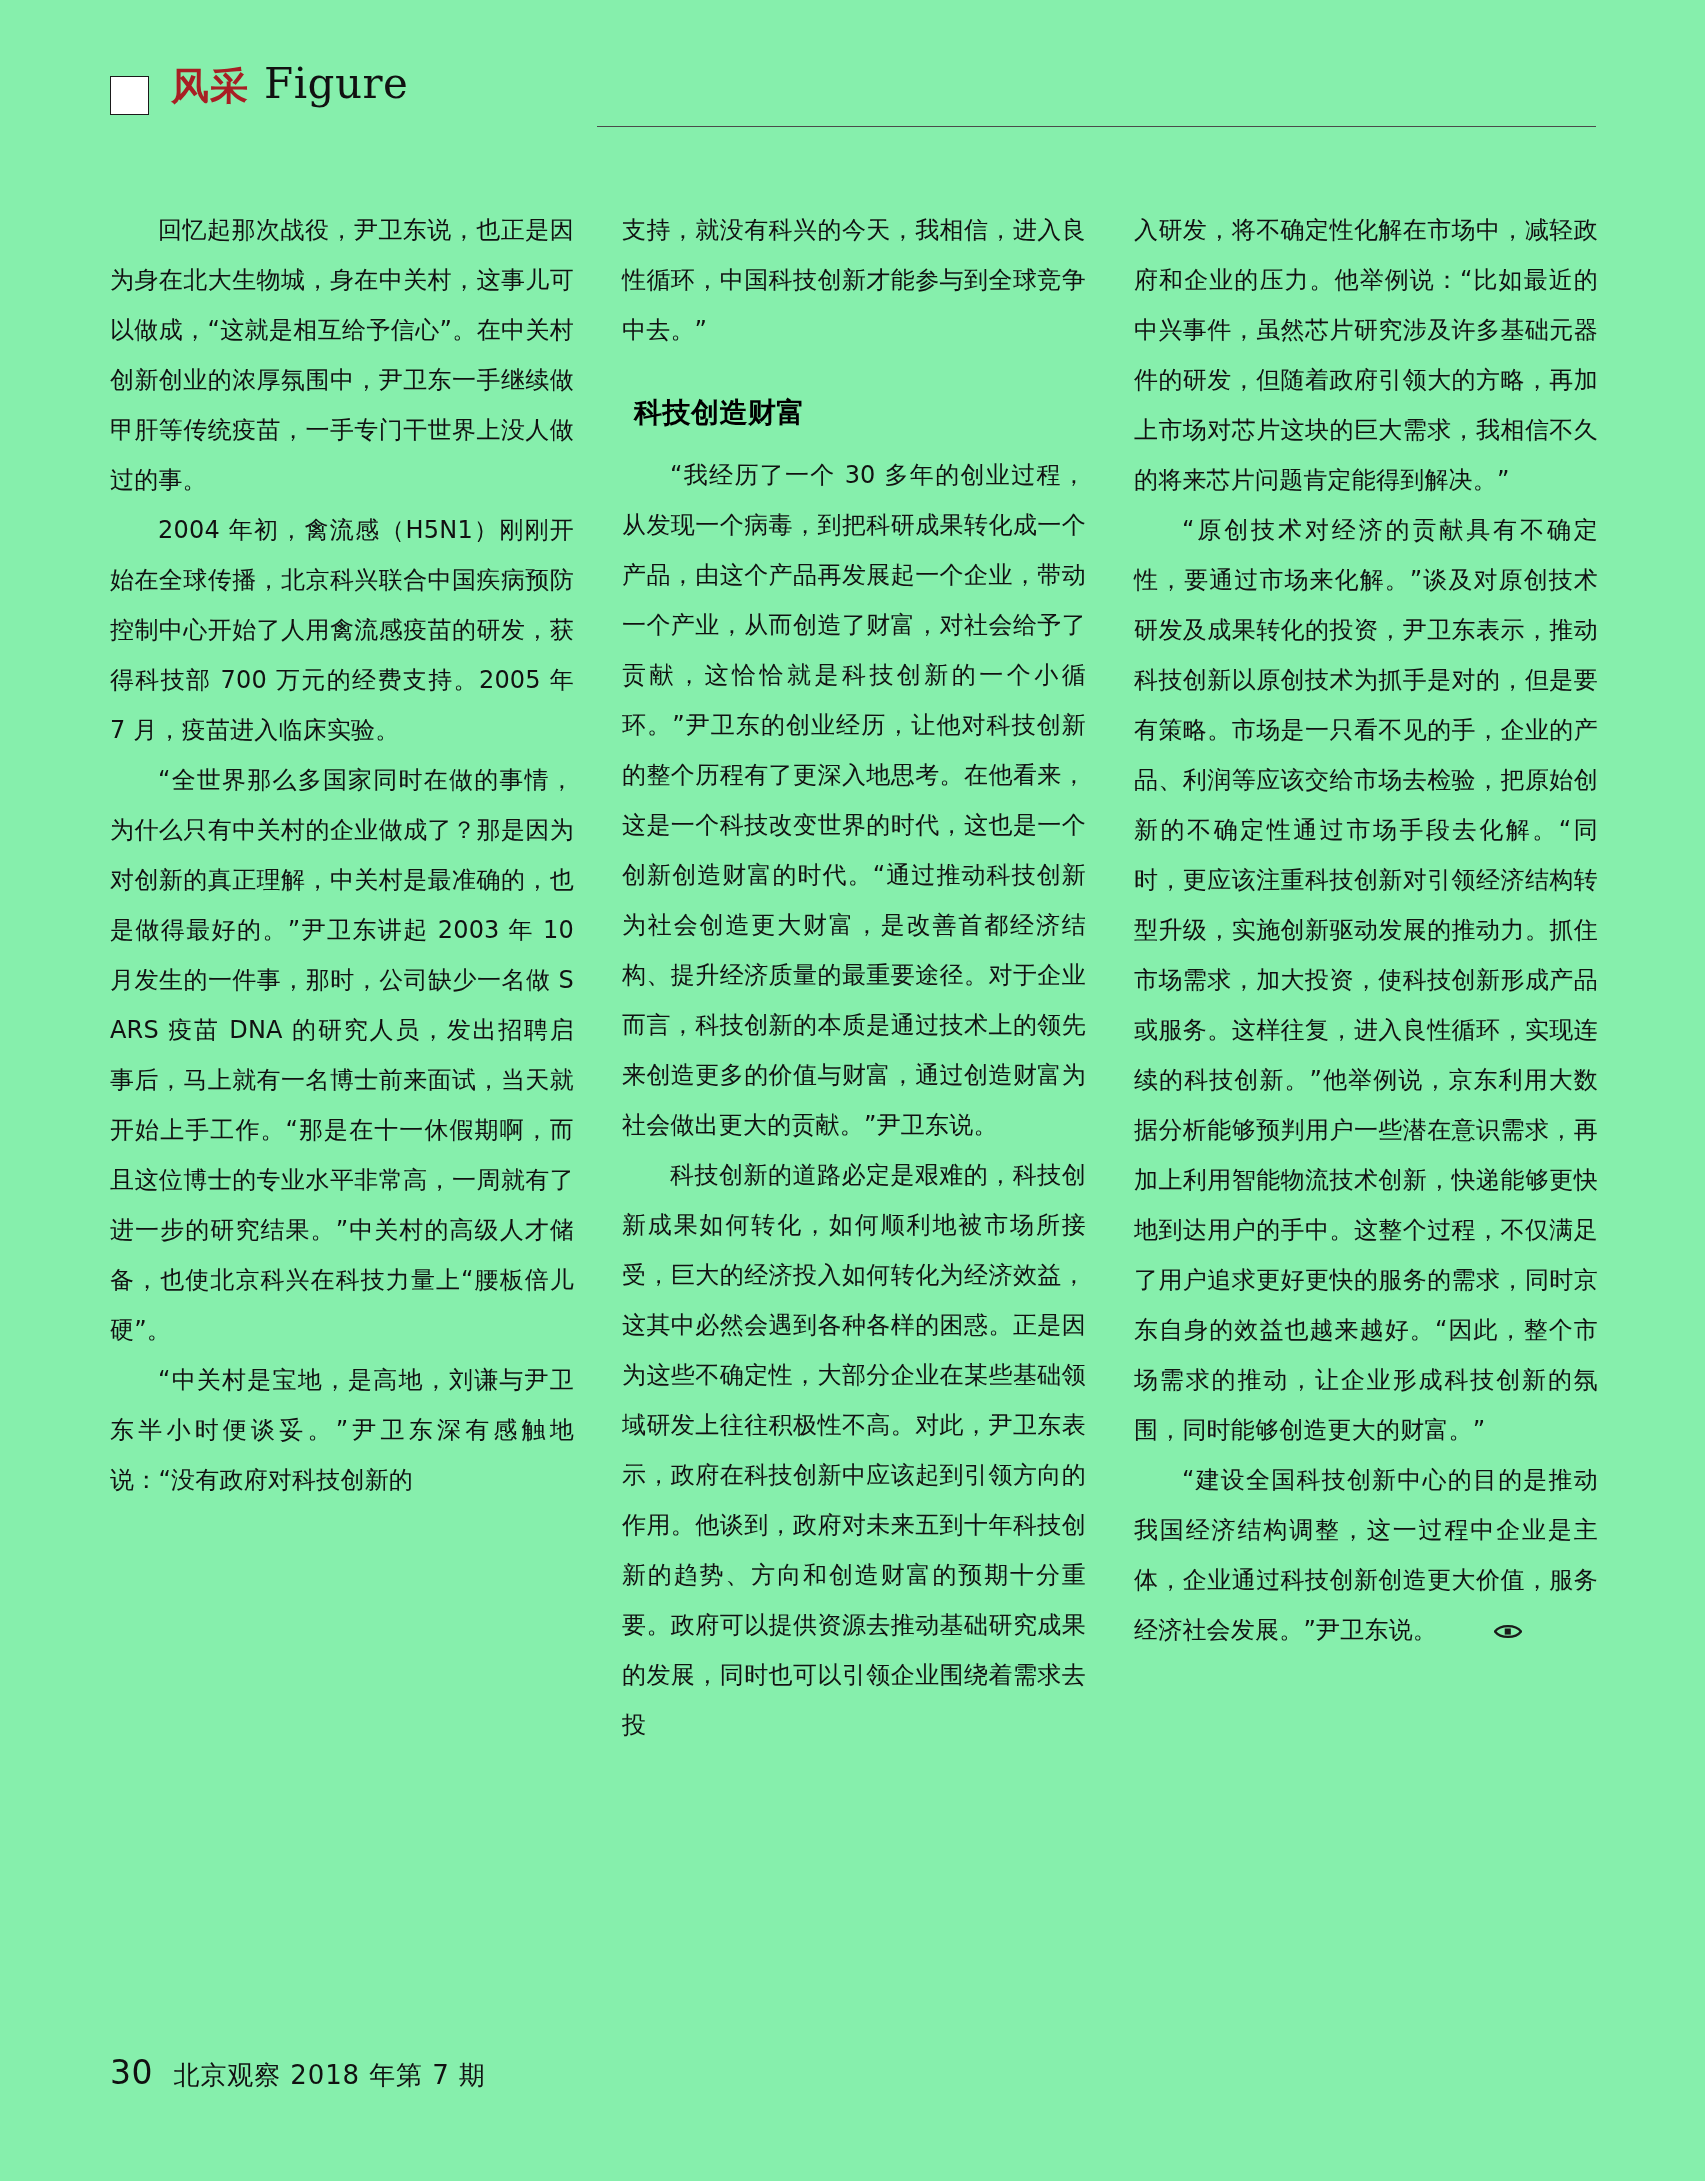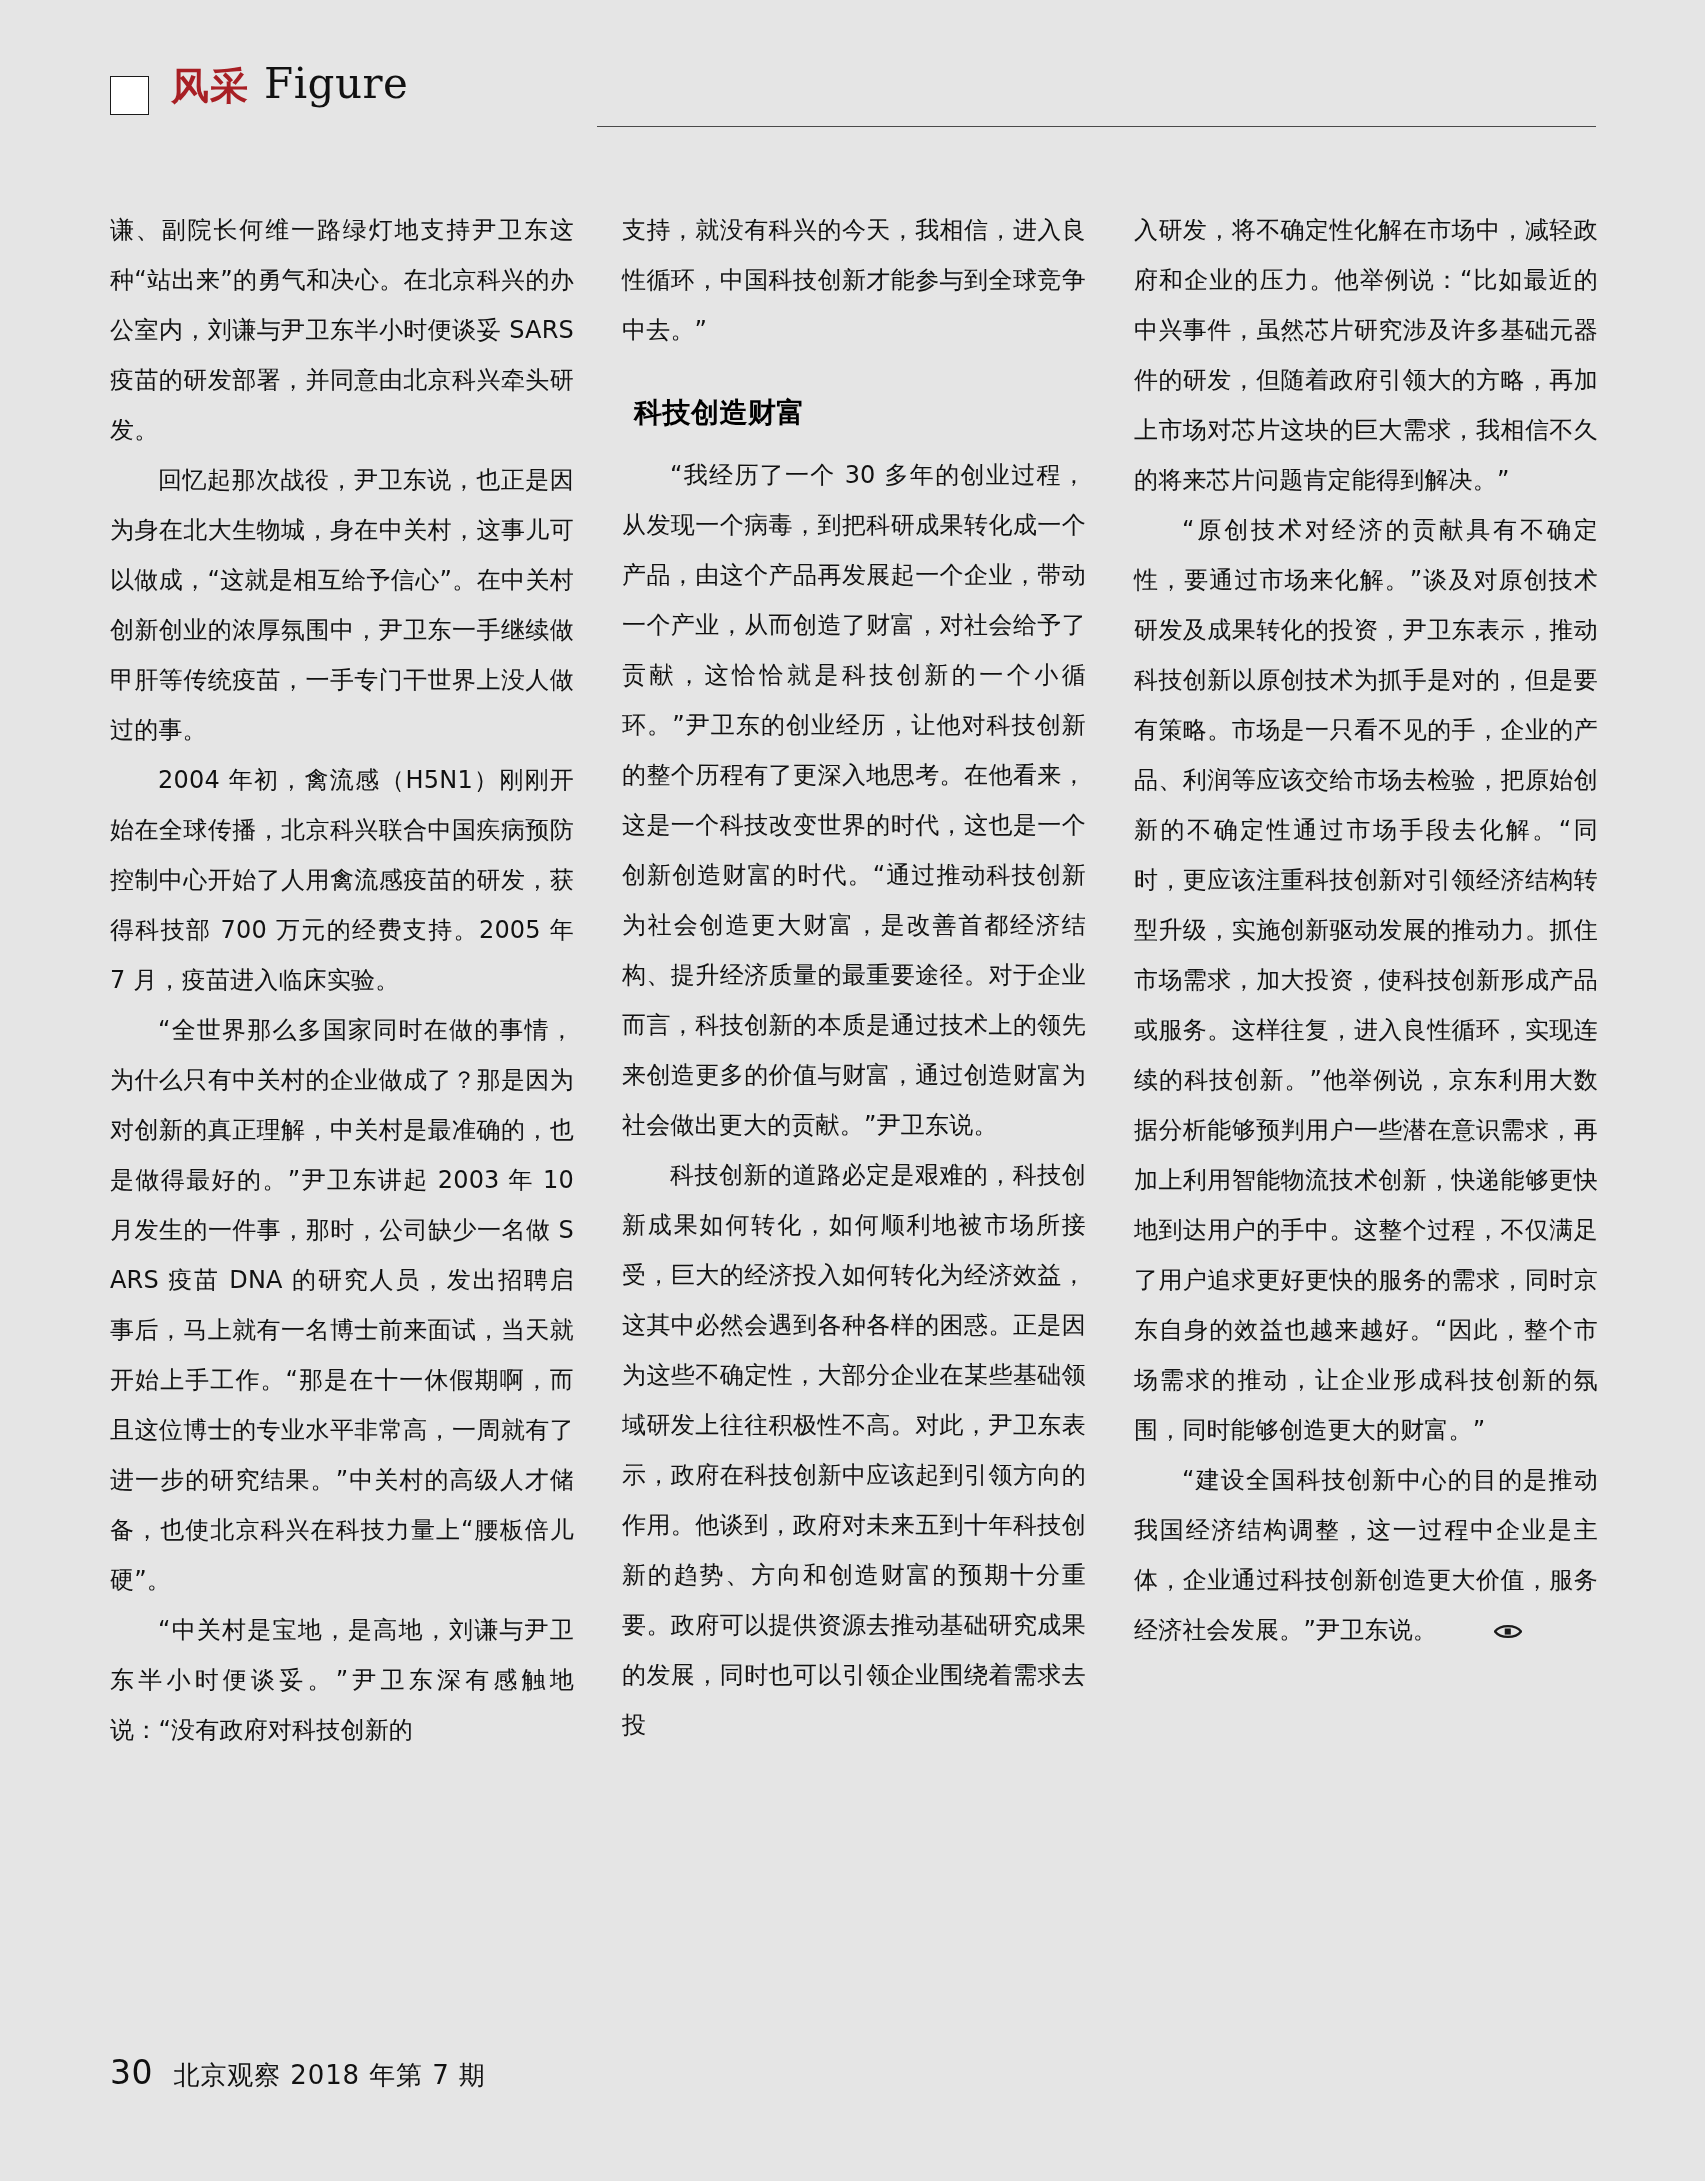--- a/index.html
+++ b/index.html
@@ -12,21 +12,21 @@
     height: 2181px;
     font-family: "DejaVu Sans", "Liberation Sans", sans-serif;
     color: #000000;
     position: relative;
     overflow: hidden;
   }
 
   .page {
     position: absolute;
     inset: 0;
-    background: #e5e5e5;
+    background: #86efac;
   }
 
   
   .masthead {
     position: absolute;
     left: 0;
     top: 37px;
     width: 1705px;
     height: 56px;
   }
@@ -158,21 +158,20 @@
 
   <div class="masthead">
     <div class="masthead-square"></div>
     <div class="masthead-cn">风采</div>
     <div class="masthead-en">Figure</div>
     <div class="masthead-rule"></div>
   </div>
 
   <div class="columns">
     <div class="col">
-        <p class="para noindent">谦、副院长何维一路绿灯地支持尹卫东这种“站出来”的勇气和决心。在北京科兴的办公室内，刘谦与尹卫东半小时便谈妥 SARS 疫苗的研发部署，并同意由北京科兴牵头研发。</p>
         <p class="para">回忆起那次战役，尹卫东说，也正是因为身在北大生物城，身在中关村，这事儿可以做成，“这就是相互给予信心”。在中关村创新创业的浓厚氛围中，尹卫东一手继续做甲肝等传统疫苗，一手专门干世界上没人做过的事。</p>
         <p class="para">2004 年初，禽流感（H5N1）刚刚开始在全球传播，北京科兴联合中国疾病预防控制中心开始了人用禽流感疫苗的研发，获得科技部 700 万元的经费支持。2005 年 7 月，疫苗进入临床实验。</p>
         <p class="para">“全世界那么多国家同时在做的事情，为什么只有中关村的企业做成了？那是因为对创新的真正理解，中关村是最准确的，也是做得最好的。”尹卫东讲起 2003 年 10 月发生的一件事，那时，公司缺少一名做 SARS 疫苗 DNA 的研究人员，发出招聘启事后，马上就有一名博士前来面试，当天就开始上手工作。“那是在十一休假期啊，而且这位博士的专业水平非常高，一周就有了进一步的研究结果。”中关村的高级人才储备，也使北京科兴在科技力量上“腰板倍儿硬”。</p>
         <p class="para">“中关村是宝地，是高地，刘谦与尹卫东半小时便谈妥。”尹卫东深有感触地说：“没有政府对科技创新的</p>
       </div>
     <div class="col">
         <p class="para noindent">支持，就没有科兴的今天，我相信，进入良性循环，中国科技创新才能参与到全球竞争中去。”</p>
         <div class="head-spacer"></div>
         <h2 class="section-head">科技创造财富</h2>
         <p class="para">“我经历了一个 30 多年的创业过程，从发现一个病毒，到把科研成果转化成一个产品，由这个产品再发展起一个企业，带动一个产业，从而创造了财富，对社会给予了贡献，这恰恰就是科技创新的一个小循环。”尹卫东的创业经历，让他对科技创新的整个历程有了更深入地思考。在他看来，这是一个科技改变世界的时代，这也是一个创新创造财富的时代。“通过推动科技创新为社会创造更大财富，是改善首都经济结构、提升经济质量的最重要途径。对于企业而言，科技创新的本质是通过技术上的领先来创造更多的价值与财富，通过创造财富为社会做出更大的贡献。”尹卫东说。</p>

